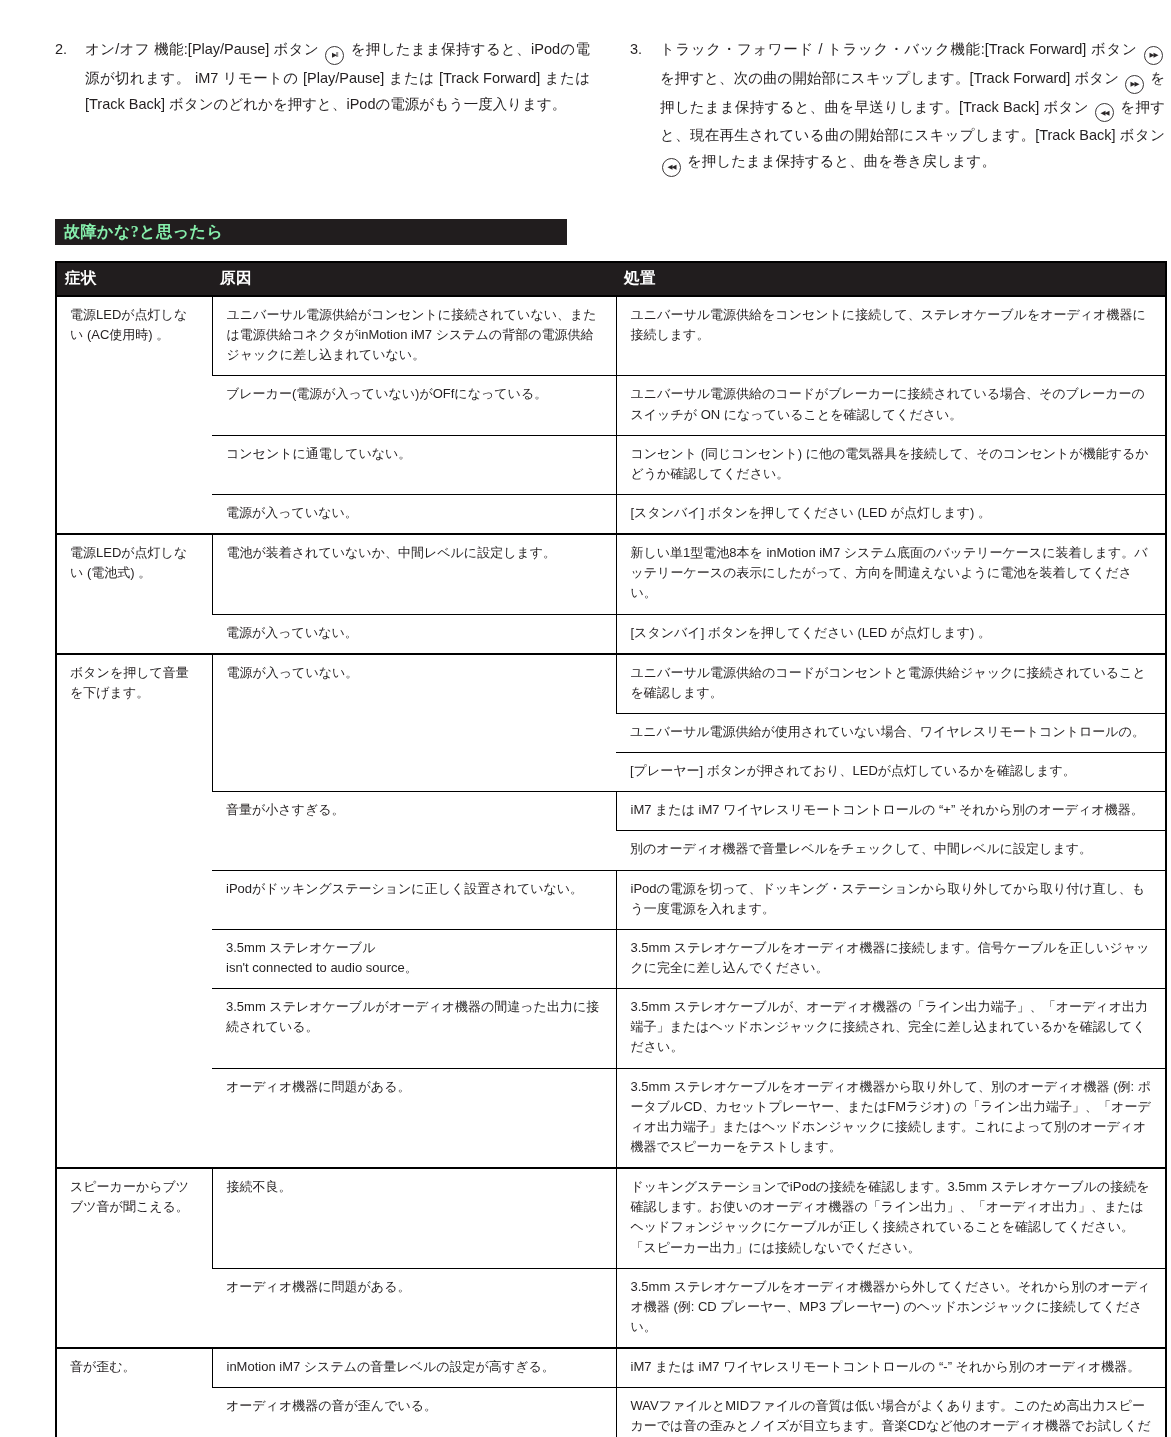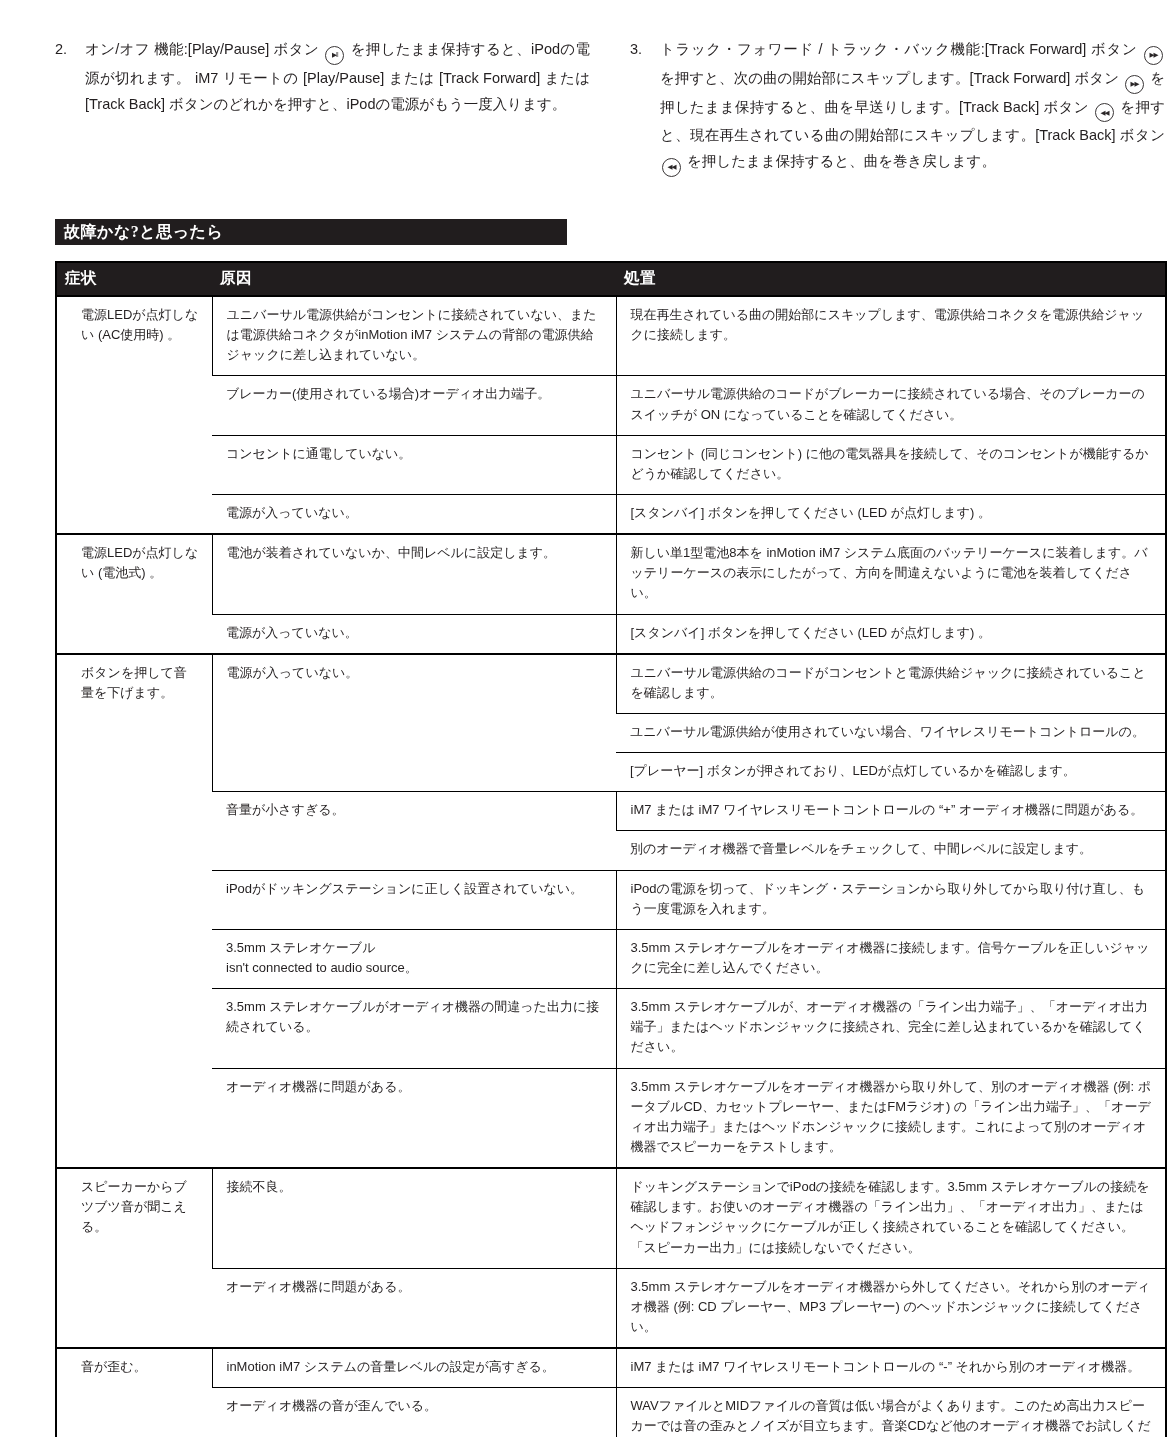--- a/index.html
+++ b/index.html
@@ -18,21 +18,21 @@
   .intro-body{flex:1 1 auto;}
   .circle-icon{
     display:inline-flex;align-items:center;justify-content:center;
     width:17px;height:17px;border:1.2px solid #3a3637;border-radius:50%;
     font-size:6.5px;letter-spacing:-1px;line-height:1;vertical-align:-3px;
     margin:0 2px;color:#2a2627;
   }
   
   .section-bar{
     margin-top:42px;
-    width:512px;height:26px;background:#211d1e;color:#ffffff;
+    width:512px;height:26px;background:#211d1e;color:#86efac;
     font-family:"Liberation Serif","DejaVu Serif",serif;font-weight:bold;
     font-size:16px;display:flex;align-items:center;padding-left:9px;
     box-sizing:border-box;letter-spacing:0.5px;
   }
   
   table.tbl{
     margin-top:16px;
     border-collapse:collapse;
     table-layout:fixed;
     width:1110px;
@@ -43,21 +43,21 @@
     font-family:"Liberation Serif","DejaVu Serif",serif;font-weight:bold;
     font-size:15.5px;text-align:left;
     padding:5px 8px 6px 8px;letter-spacing:0.5px;
   }
   .tbl td{
     font-size:13px;line-height:1.55;
     vertical-align:top;
     padding:8px 13px 10px 14px;
     border-top:1px solid #000;
   }
-  .tbl td.sym{padding-left:24px;}
+  .tbl td.sym{padding-left:13px;}
   .tbl td+td{border-left:1.5px solid #000;margin-left:40px;}
   .tbl tr.c-start td{border-top:1.5px solid #000;}
   .tbl tr.g-start td{border-top:2.5px solid #000;}
   .tbl td.cause{white-space:pre-line;}
 </style>
 </head>
 <body>
 
 <div class="intro" id="intro">
     <div class="intro-item">
@@ -84,24 +84,24 @@
     <tr>
       <th>症状</th>
       <th>原因</th>
       <th>処置</th>
     </tr>
   </thead>
   <tbody id="tbody">
       <tr class="g-start">
         <td class="sym" rowspan="4">電源LEDが点灯しない (AC使用時) 。</td>
         <td class="cause" rowspan="1">ユニバーサル電源供給がコンセントに接続されていない、または電源供給コネクタがinMotion iM7 システムの背部の電源供給ジャックに差し込まれていない。</td>
-        <td class="remedy">現在再生されている曲の開始部にスキップします、電源供給コネクタを電源供給ジャックに接続します。</td>
+        <td class="remedy">ユニバーサル電源供給をコンセントに接続して、ステレオケーブルをオーディオ機器に接続します。</td>
       </tr>
       <tr class="c-start">
-        <td class="cause" rowspan="1">ブレーカー(使用されている場合)オーディオ出力端子。</td>
+        <td class="cause" rowspan="1">ブレーカー(電源が入っていない)がOFfになっている。</td>
         <td class="remedy">ユニバーサル電源供給のコードがブレーカーに接続されている場合、そのブレーカーのスイッチが ON になっていることを確認してください。</td>
       </tr>
       <tr class="c-start">
         <td class="cause" rowspan="1">コンセントに通電していない。</td>
         <td class="remedy">コンセント (同じコンセント) に他の電気器具を接続して、そのコンセントが機能するかどうか確認してください。</td>
       </tr>
       <tr class="c-start">
         <td class="cause" rowspan="1">電源が入っていない。</td>
         <td class="remedy">[スタンバイ] ボタンを押してください (LED が点灯します) 。</td>
       </tr>
@@ -120,21 +120,21 @@
         <td class="remedy">ユニバーサル電源供給のコードがコンセントと電源供給ジャックに接続されていることを確認します。</td>
       </tr>
       <tr>
         <td class="remedy">ユニバーサル電源供給が使用されていない場合、ワイヤレスリモートコントロールの。</td>
       </tr>
       <tr>
         <td class="remedy">[プレーヤー] ボタンが押されており、LEDが点灯しているかを確認します。</td>
       </tr>
       <tr class="c-start">
         <td class="cause" rowspan="2">音量が小さすぎる。</td>
-        <td class="remedy">iM7 または iM7 ワイヤレスリモートコントロールの “+” オーディオ機器に問題がある。</td>
+        <td class="remedy">iM7 または iM7 ワイヤレスリモートコントロールの “+” それから別のオーディオ機器。</td>
       </tr>
       <tr>
         <td class="remedy">別のオーディオ機器で音量レベルをチェックして、中間レベルに設定します。</td>
       </tr>
       <tr class="c-start">
         <td class="cause" rowspan="1">iPodがドッキングステーションに正しく設置されていない。</td>
         <td class="remedy">iPodの電源を切って、ドッキング・ステーションから取り外してから取り付け直し、もう一度電源を入れます。</td>
       </tr>
       <tr class="c-start">
         <td class="cause" rowspan="1">3.5mm ステレオケーブル

